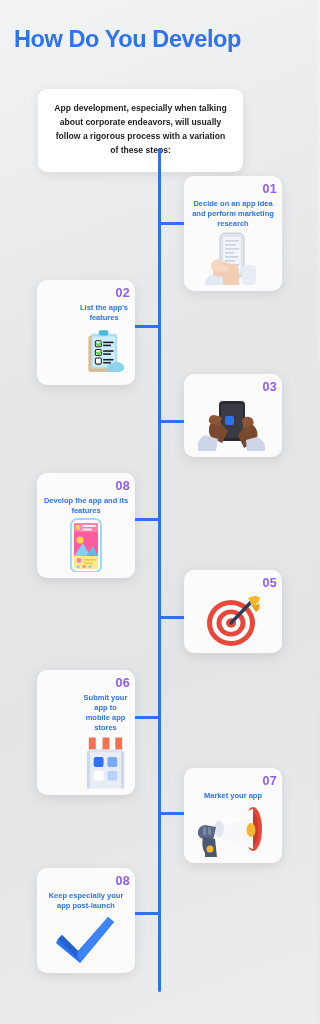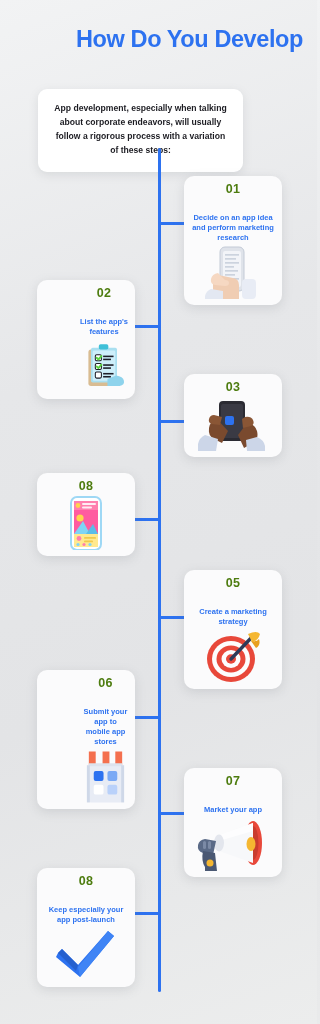--- a/index.html
+++ b/index.html
@@ -9,22 +9,21 @@
     font-family:"Liberation Sans", sans-serif;
   }
   body {
     position:relative;
     background:linear-gradient(160deg,#f2f3f4 0%,#e6e7e9 35%,#e3e4e6 65%,#eceded 100%);
   }
 
   
   #header {
     padding-top:26px;
-    text-align:right;
-    padding-left:40px;
+    text-align:left;
   }
   #title {
     color:#2d72f0;
     font-size:23.5px;
     font-weight:bold;
     line-height:1.18;
     letter-spacing:-0.4px;
     padding:0 14px;
   }
 
@@ -70,34 +69,34 @@
     background:#fbfbfc;
     border-radius:10px;
     box-shadow:0 3px 11px rgba(115,120,132,0.20);
     padding:7px 5px 6px 5px;
     overflow:hidden;
   }
   .card.right { left:184px; }
   .card.left  { left:37px; }
 
   .card-num {
-    text-align:center;
-    color:#4d7c0f;
+    text-align:right;
+    color:#8b5cf6;
     font-size:12.5px;
     font-weight:bold;
     letter-spacing:0.3px;
     line-height:1.1;
   }
   .card-label {
     text-align:center;
     color:#2d72f0;
     font-size:7.5px;
     font-weight:bold;
     line-height:1.33;
-    margin-top:16px;
+    margin-top:2px;
     padding:0 1px;
   }
   .card-art {
     height:54px;
     margin-top:2px;
     position:relative;
     display:flex;
     align-items:flex-end;
     justify-content:center;
   }
@@ -195,20 +194,21 @@
       <path d="M10 38 q-6 3 -7 9 l0 7 l18 0 l2 -12 z" fill="#ccd6e8"></path>
       <path d="M52 26 q8 1 10 8 q2 8 -4 12 l-9 5 l-6 -13 z" fill="#7a4a2e"></path>
       <path d="M50 20 q6 -1 8 3 q2 4 -2 6 l-8 2 l-1 -9 z" fill="#8a5635"></path>
       <path d="M62 40 q7 3 8 9 l0 5 l-18 0 l-1 -11 z" fill="#ccd6e8"></path>
     </svg>
   </div>
 </div>
 
 <div class="card left" style="top:473px;">
   <div class="card-num">08</div>
+  <div class="card-label">Develop the app and its features</div>
   <div class="card-art">
     <svg width="44" height="54" viewBox="0 0 44 54">
       <rect x="7" y="1" width="30" height="53" rx="6" fill="#fff" stroke="#9ed8f5" stroke-width="2"></rect>
       <rect x="10" y="5" width="24" height="46" rx="3" fill="#ffe98f"></rect>
       <rect x="10" y="5" width="24" height="9" fill="#ff7fae"></rect>
       <circle cx="14" cy="9.5" r="2.4" fill="#ffd24d"></circle>
       <rect x="18" y="7" width="14" height="2" rx="1" fill="#fff" opacity="0.85"></rect>
       <rect x="18" y="10.5" width="10" height="2" rx="1" fill="#fff" opacity="0.85"></rect>
       <rect x="10" y="14" width="24" height="24" fill="#ff5ca0"></rect>
       <circle cx="16" cy="22" r="3.6" fill="#ffd64d"></circle>
@@ -220,21 +220,20 @@
       <rect x="20" y="44.5" width="9" height="1.8" rx="0.9" fill="#f0c94d"></rect>
       <circle cx="14" cy="48.5" r="1.6" fill="#7fd4f5"></circle>
       <circle cx="20" cy="48.5" r="1.6" fill="#ff7fae"></circle>
       <circle cx="26" cy="48.5" r="1.6" fill="#7fd4f5"></circle>
     </svg>
   </div>
 </div>
 
 <div class="card right" style="top:570px;">
   <div class="card-num">05</div>
-  <div class="card-label">Create a marketing strategy</div>
   <div class="card-art">
     <svg width="62" height="54" viewBox="0 0 62 54">
       <ellipse cx="29" cy="30" rx="24" ry="23" fill="#e8483a"></ellipse>
       <ellipse cx="29" cy="30" rx="19" ry="18" fill="#fdfdfd"></ellipse>
       <ellipse cx="29" cy="30" rx="14.5" ry="13.5" fill="#e8483a"></ellipse>
       <ellipse cx="29" cy="30" rx="9.5" ry="9" fill="#fdfdfd"></ellipse>
       <ellipse cx="29" cy="30" rx="5" ry="4.7" fill="#e8483a"></ellipse>
       <line x1="29" y1="30" x2="50" y2="8" stroke="#2e3a59" stroke-width="3.4" stroke-linecap="round"></line>
       <path d="M46 5 q9 -4 12 0 q-2 7 -8 8 z" fill="#f5b731"></path>
       <path d="M49 12 q6 1 8 -2 q2 6 -3 9 z" fill="#e8a020"></path>

